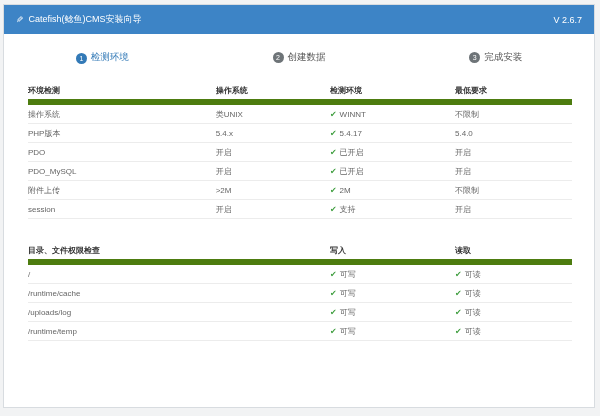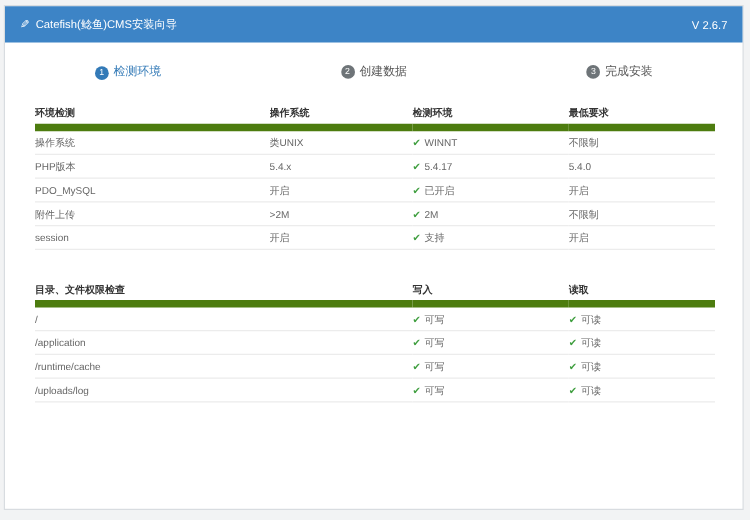--- a/index.html
+++ b/index.html
@@ -143,20 +143,26 @@
     <td>不限制</td>
   </tr>
 
   <tr>
     <td>PHP版本</td>
     <td>5.4.x</td>
     <td><span class="check"></span><span>5.4.17</span></td>
     <td>5.4.0</td>
   </tr>
 
+  <tr>
+    <td>PDO</td>
+    <td>开启</td>
+    <td><span class="check"></span><span>已开启</span></td>
+    <td>开启</td>
+  </tr>
 
   <tr>
     <td>PDO_MySQL</td>
     <td>开启</td>
     <td><span class="check"></span><span>已开启</span></td>
     <td>开启</td>
   </tr>
 
   <tr>
     <td>附件上传</td>
@@ -191,35 +197,35 @@
     </thead>
     <tbody>
   <tr>
     <td>/</td>
     <td><span class="check"></span><span>可写</span></td>
     <td><span class="check"></span><span>可读</span></td>
   </tr>
 
 
 
-  <tr>
-    <td>/application</td>
-    <td><span class="check"></span><span>可写</span></td>
-    <td><span class="check"></span><span>可读</span></td>
-  </tr>
 
 
   <tr>
     <td>/runtime/cache</td>
     <td><span class="check"></span><span>可写</span></td>
     <td><span class="check"></span><span>可读</span></td>
   </tr>
 
   <tr>
     <td>/uploads/log</td>
     <td><span class="check"></span><span>可写</span></td>
     <td><span class="check"></span><span>可读</span></td>
   </tr>
 
+  <tr>
+    <td>/runtime/temp</td>
+    <td><span class="check"></span><span>可写</span></td>
+    <td><span class="check"></span><span>可读</span></td>
+  </tr>
 </tbody>
   </table>
 
 </div>
 
 </body></html>

